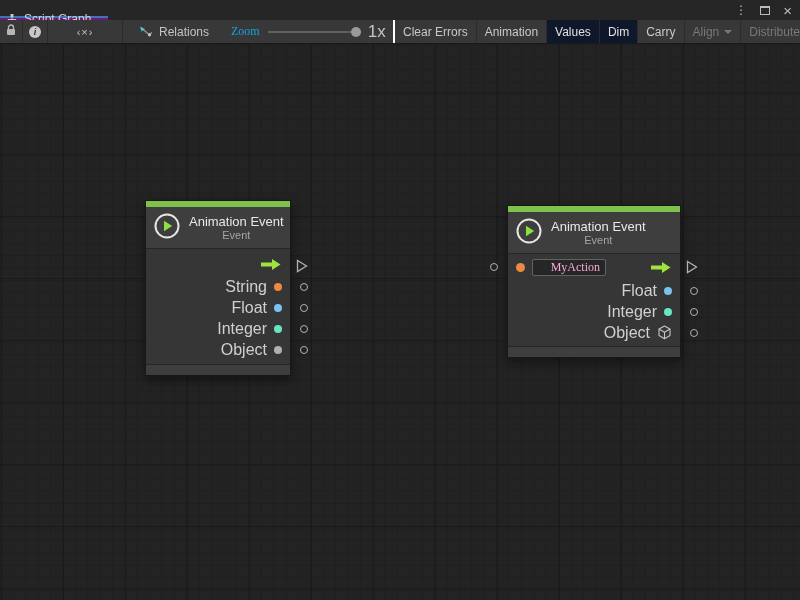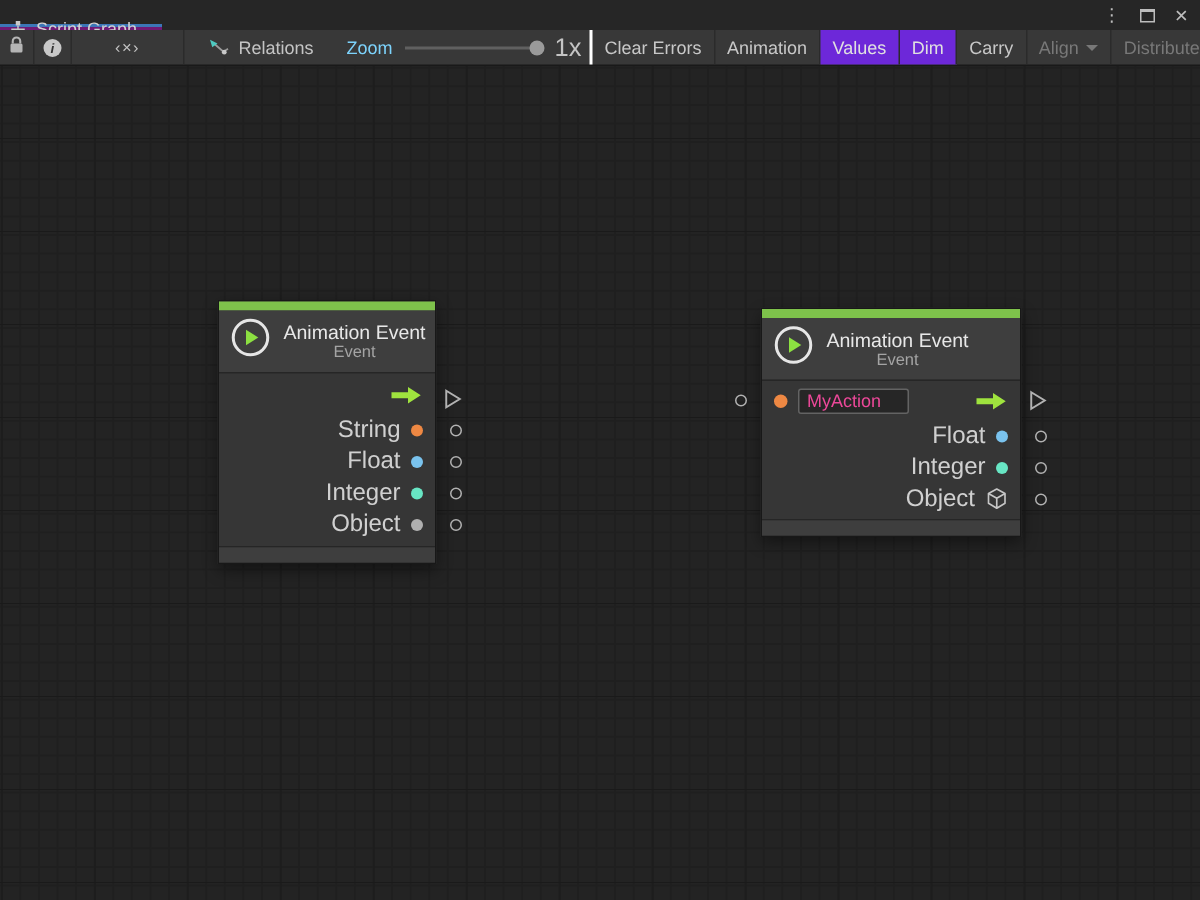--- a/index.html
+++ b/index.html
@@ -29,27 +29,27 @@
     height:24px; background:#383838; border-bottom:1px solid #191919;
     display:flex; align-items:stretch; flex:none; font-size:12px; color:#c8c8c8;
   }
   .tcell { display:flex; align-items:center; justify-content:center; border-right:1px solid #2b2b2b; flex:none; }
   .cell-lock { width:23px; }
   .cell-info { width:25px; }
   .cell-code { width:75px; font-size:11px; letter-spacing:1px; color:#c4c4c4; }
   .cell-target { width:270px; justify-content:flex-start; border-right:none; }
   .cell-target .go-icon { margin-left:16px; display:flex; }
   .go-label { margin-left:6px; color:#c4c4c4; }
-  .zoom-label { margin-left:22px; color:#7dd3fc; }
+  .zoom-label { margin-left:22px; color:#0ea5e9;font-family:Liberation Serif, serif; }
   .zoom-track { position:relative; margin-left:8px; width:90px; height:2px; background:#606060; }
   .zoom-handle { position:absolute; right:-3px; top:-4px; width:10px; height:10px; border-radius:50%; background:#9a9a9a; }
   .zoom-value { margin-left:10px; font-size:17px; color:#c4c4c4; }
   .tbtn { padding:0 8px; white-space:nowrap; cursor:default; }
   .tbtn.first { border-left:2px solid #ffffff; }
-  .tbtn.active { background:#6d28d9; color:#e0e0e0; }
+  .tbtn.active { background:#0f172a; color:#e0e0e0; }
   .tbtn.disabled { color:#787878; }
   .dd-arrow { display:inline-block; margin-left:5px; width:0; height:0;
     border-left:4px solid transparent; border-right:4px solid transparent; border-top:4px solid #787878; }
 
   
   .info-badge { width:12px; height:12px; border-radius:50%; background:#c8c8c8; color:#333;
     font-size:9px; font-weight:bold; display:flex; align-items:center; justify-content:center; font-style:italic; }
 
   
   .canvas {
@@ -81,22 +81,22 @@
   .pout { position:absolute; right:-18px; top:50%; transform:translateY(-50%); display:flex; }
   .pout.left { right:auto; left:-18px; }
   .ring { width:8px; height:8px; border:1.5px solid #b2b2b2; border-radius:50%; }
 
   .body-a { padding:6px 0 4px; }
   .body-b { padding:0 0 3px; }
   .inputrow { height:26px; justify-content:flex-start; padding-left:8px; gap:0; }
   .inputrow .pdot { width:9px; height:9px; }
   .name-field {
     margin-left:7px; width:74px; height:17px; background:#262626; border:1px solid #636363;
-    border-radius:2px; color:#ec4899; font-size:12px; padding:0 5px;
-    font-family:Liberation Sans, sans-serif; outline:none;
+    border-radius:2px; color:#f9a8d4; font-size:12px; padding:0 5px;
+    font-family:Liberation Serif, serif; outline:none;text-align:right;
   }
   .arrow-wrap { margin-left:auto; display:flex; }
 </style>
 </head>
 <body>
 
 <div class="window">
 
   <div class="tabbar">
     <div class="tab">

